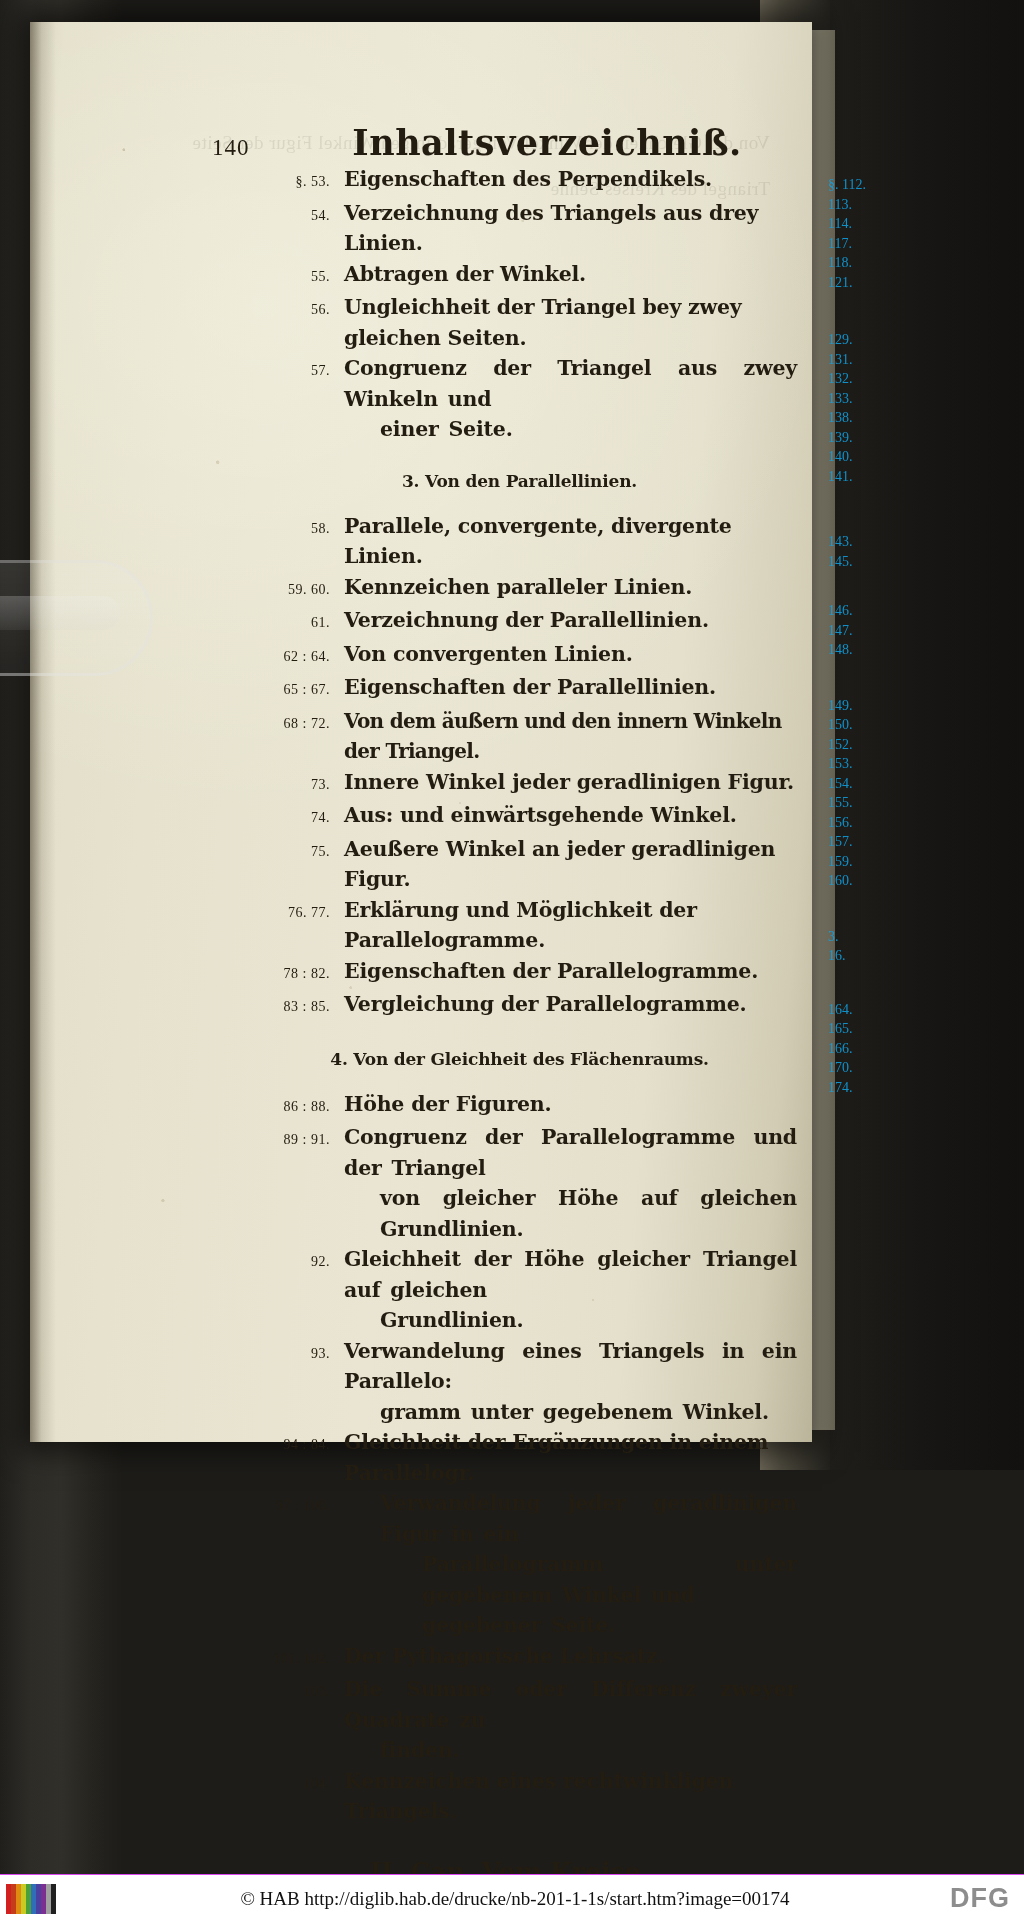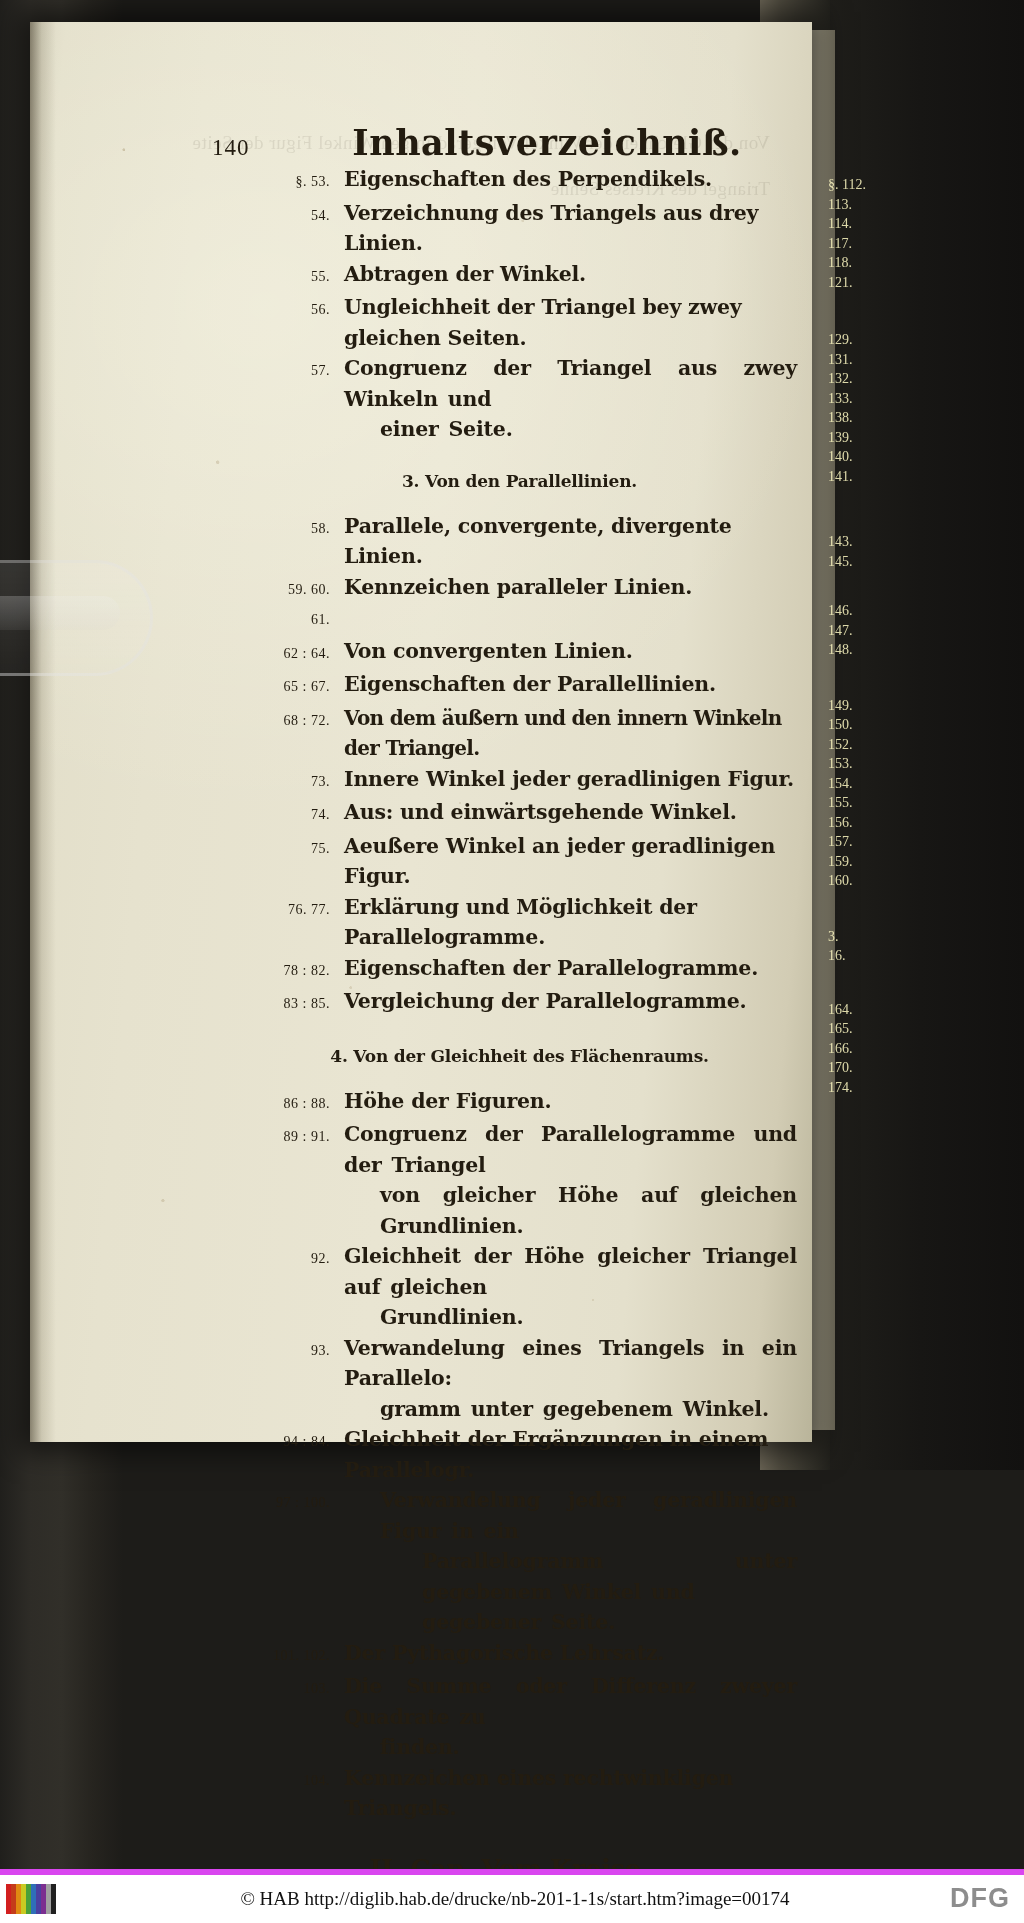--- a/index.html
+++ b/index.html
@@ -216,35 +216,35 @@
     margin: 6px 0 16px 0;
     padding-left: 20px;
   }
 
   
   #facing-numbers {
     position: absolute;
     left: 828px;
     top: 175px;
     width: 80px;
-    color: #fef9c3;
+    color: #0ea5e9;
     font-family: "Liberation Serif", serif;
     font-size: 14px;
     line-height: 19.5px;
     opacity: .85;
     text-align: left;
   }
   #facing-numbers div { white-space: nowrap; }
 
   
   #footer-bar {
     position: absolute;
     left: 0; bottom: 0; width: 1024px; height: 48px;
     background: #ffffff;
-    border-top: 6px solid #d946ef;
+    border-top: 1px solid #d946ef;
     display: flex;
     align-items: center;
   }
   #color-swatches {
     display: flex;
     margin-left: 6px;
     margin-right: 10px;
   }
   #color-swatches i {
     display: block;
@@ -333,20 +333,21 @@
       <div class="entry">
         <span class="num">58.</span>
         <span class="txt">Parallele, convergente, divergente Linien.</span>
       </div>
       <div class="entry">
         <span class="num">59. 60.</span>
         <span class="txt">Kennzeichen paralleler Linien.</span>
       </div>
       <div class="entry">
         <span class="num">61.</span>
+        <span class="txt">Verzeichnung der Parallellinien.</span>
       </div>
       <div class="entry">
         <span class="num">62 : 64.</span>
         <span class="txt">Von convergenten Linien.</span>
       </div>
       <div class="entry">
         <span class="num">65 : 67.</span>
         <span class="txt">Eigenschaften der Parallellinien.</span>
       </div>
       <div class="entry">

